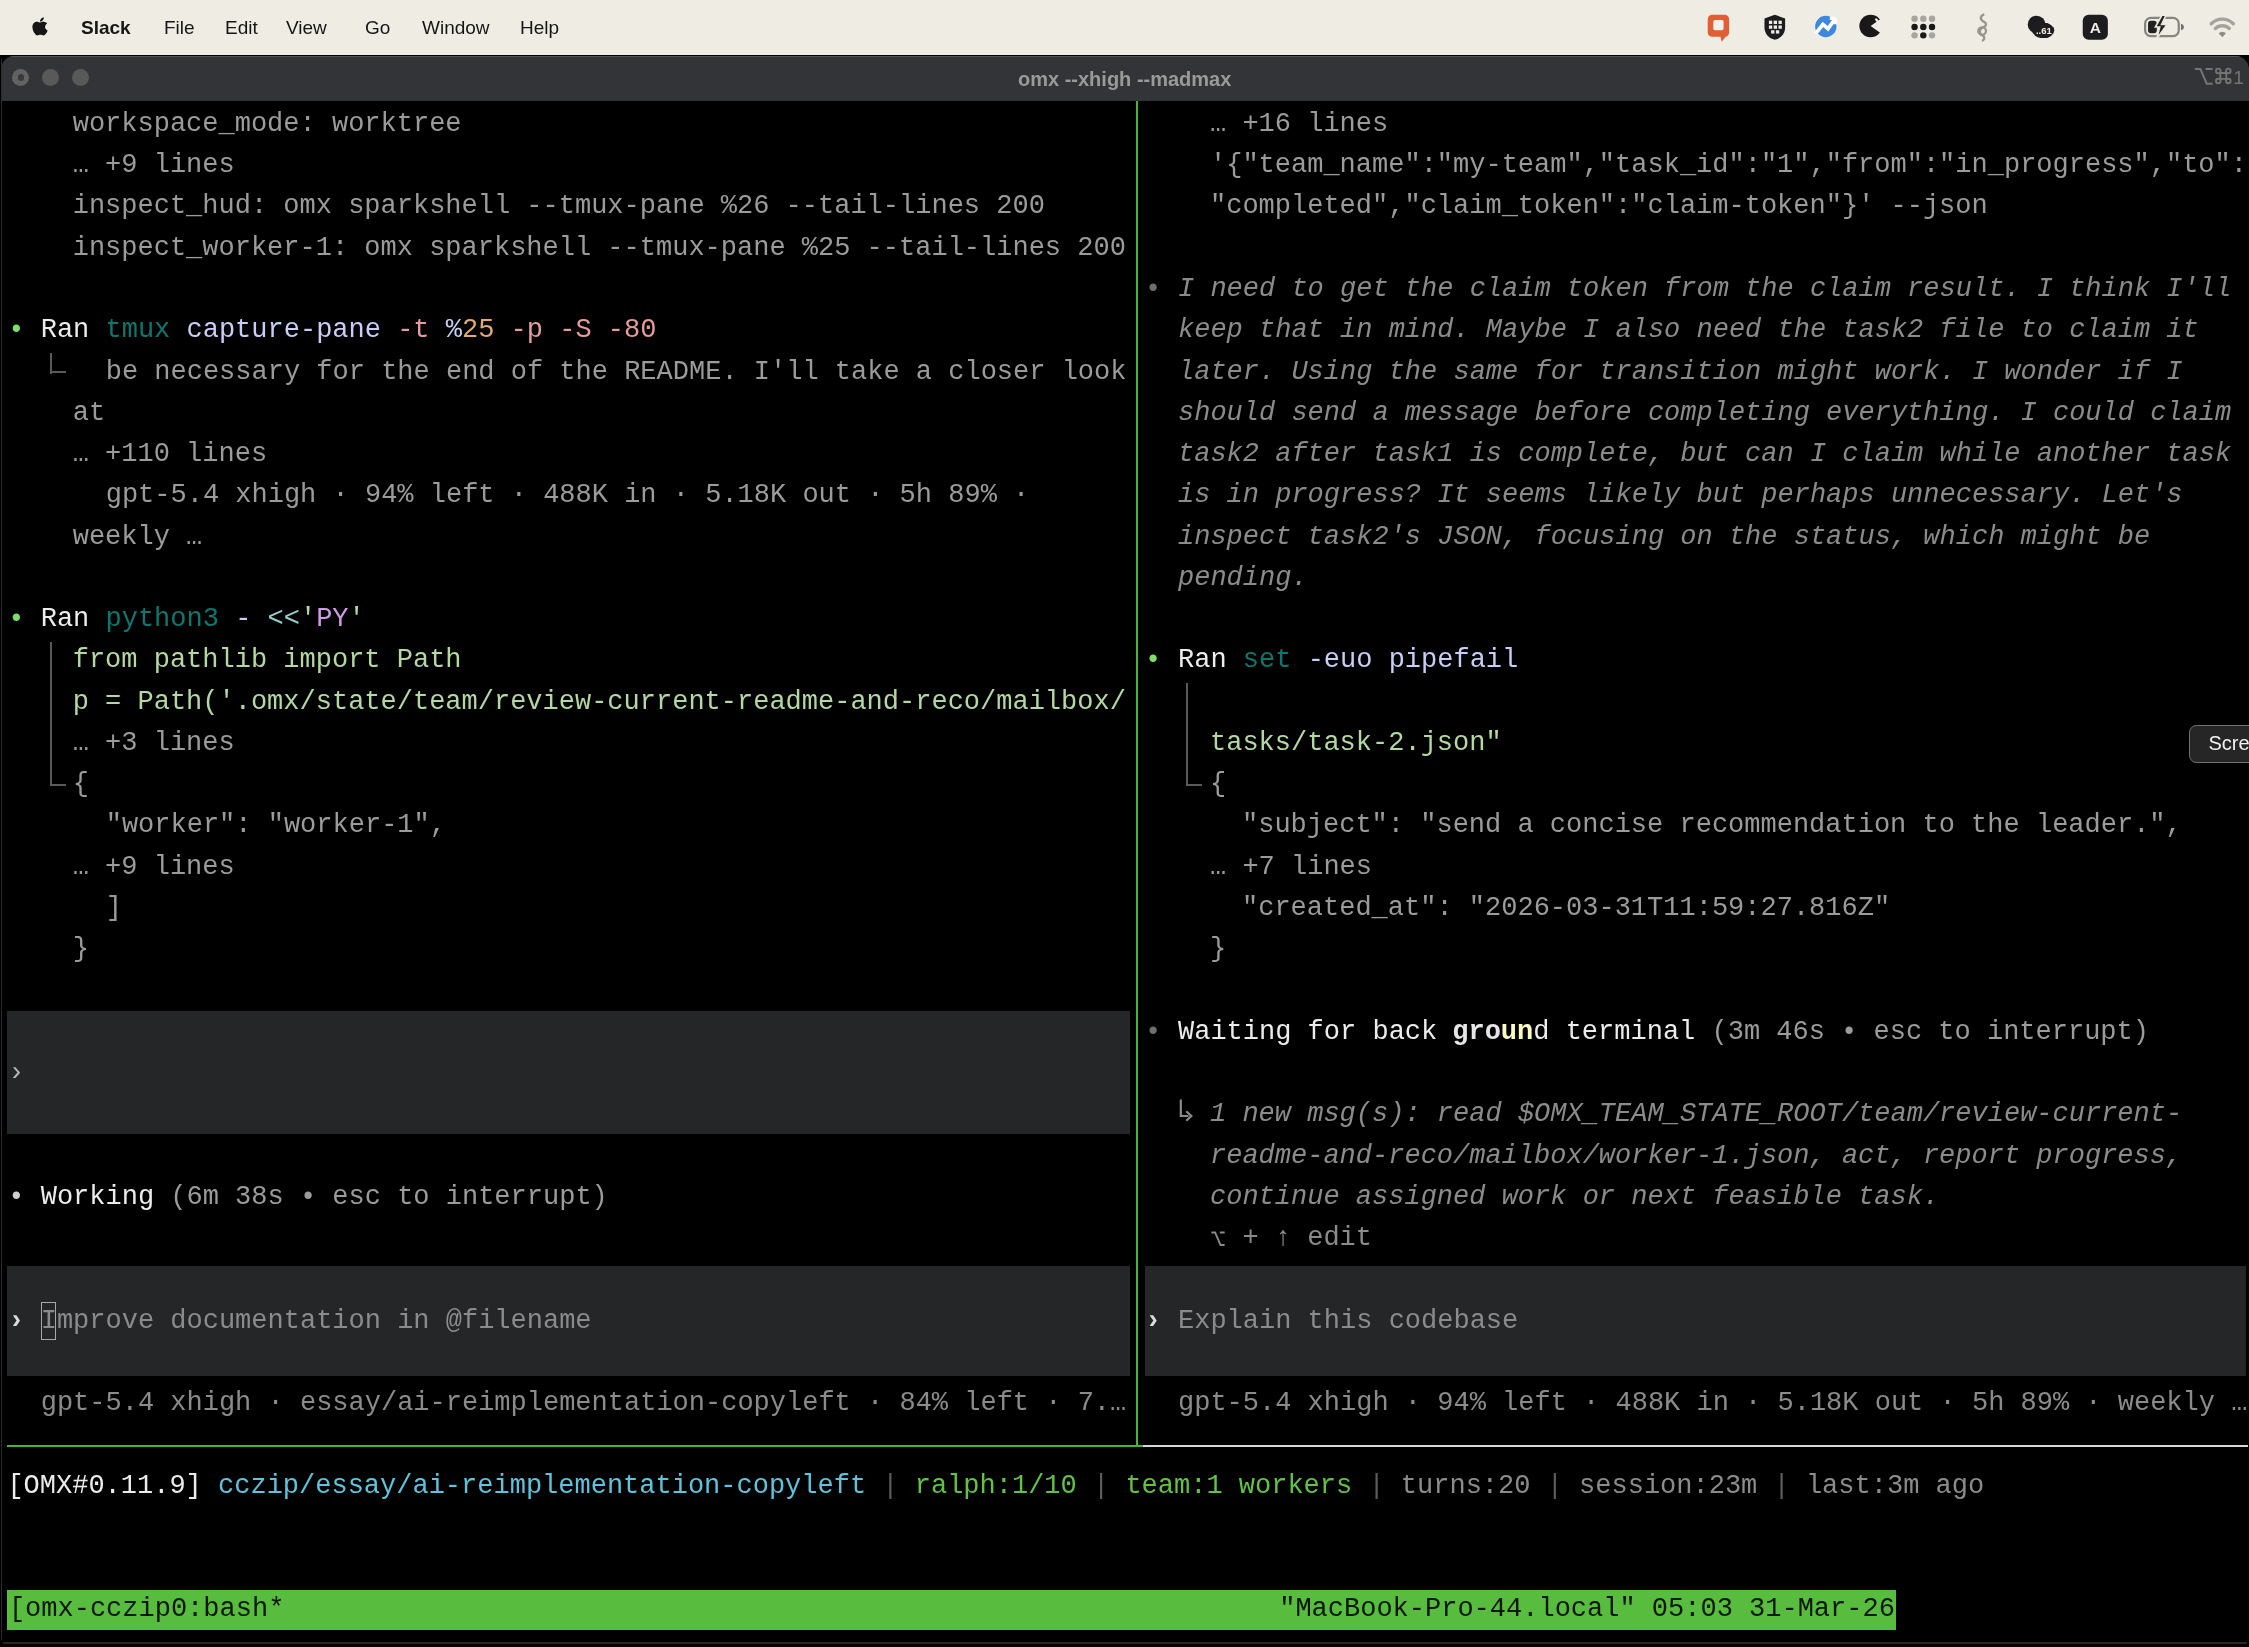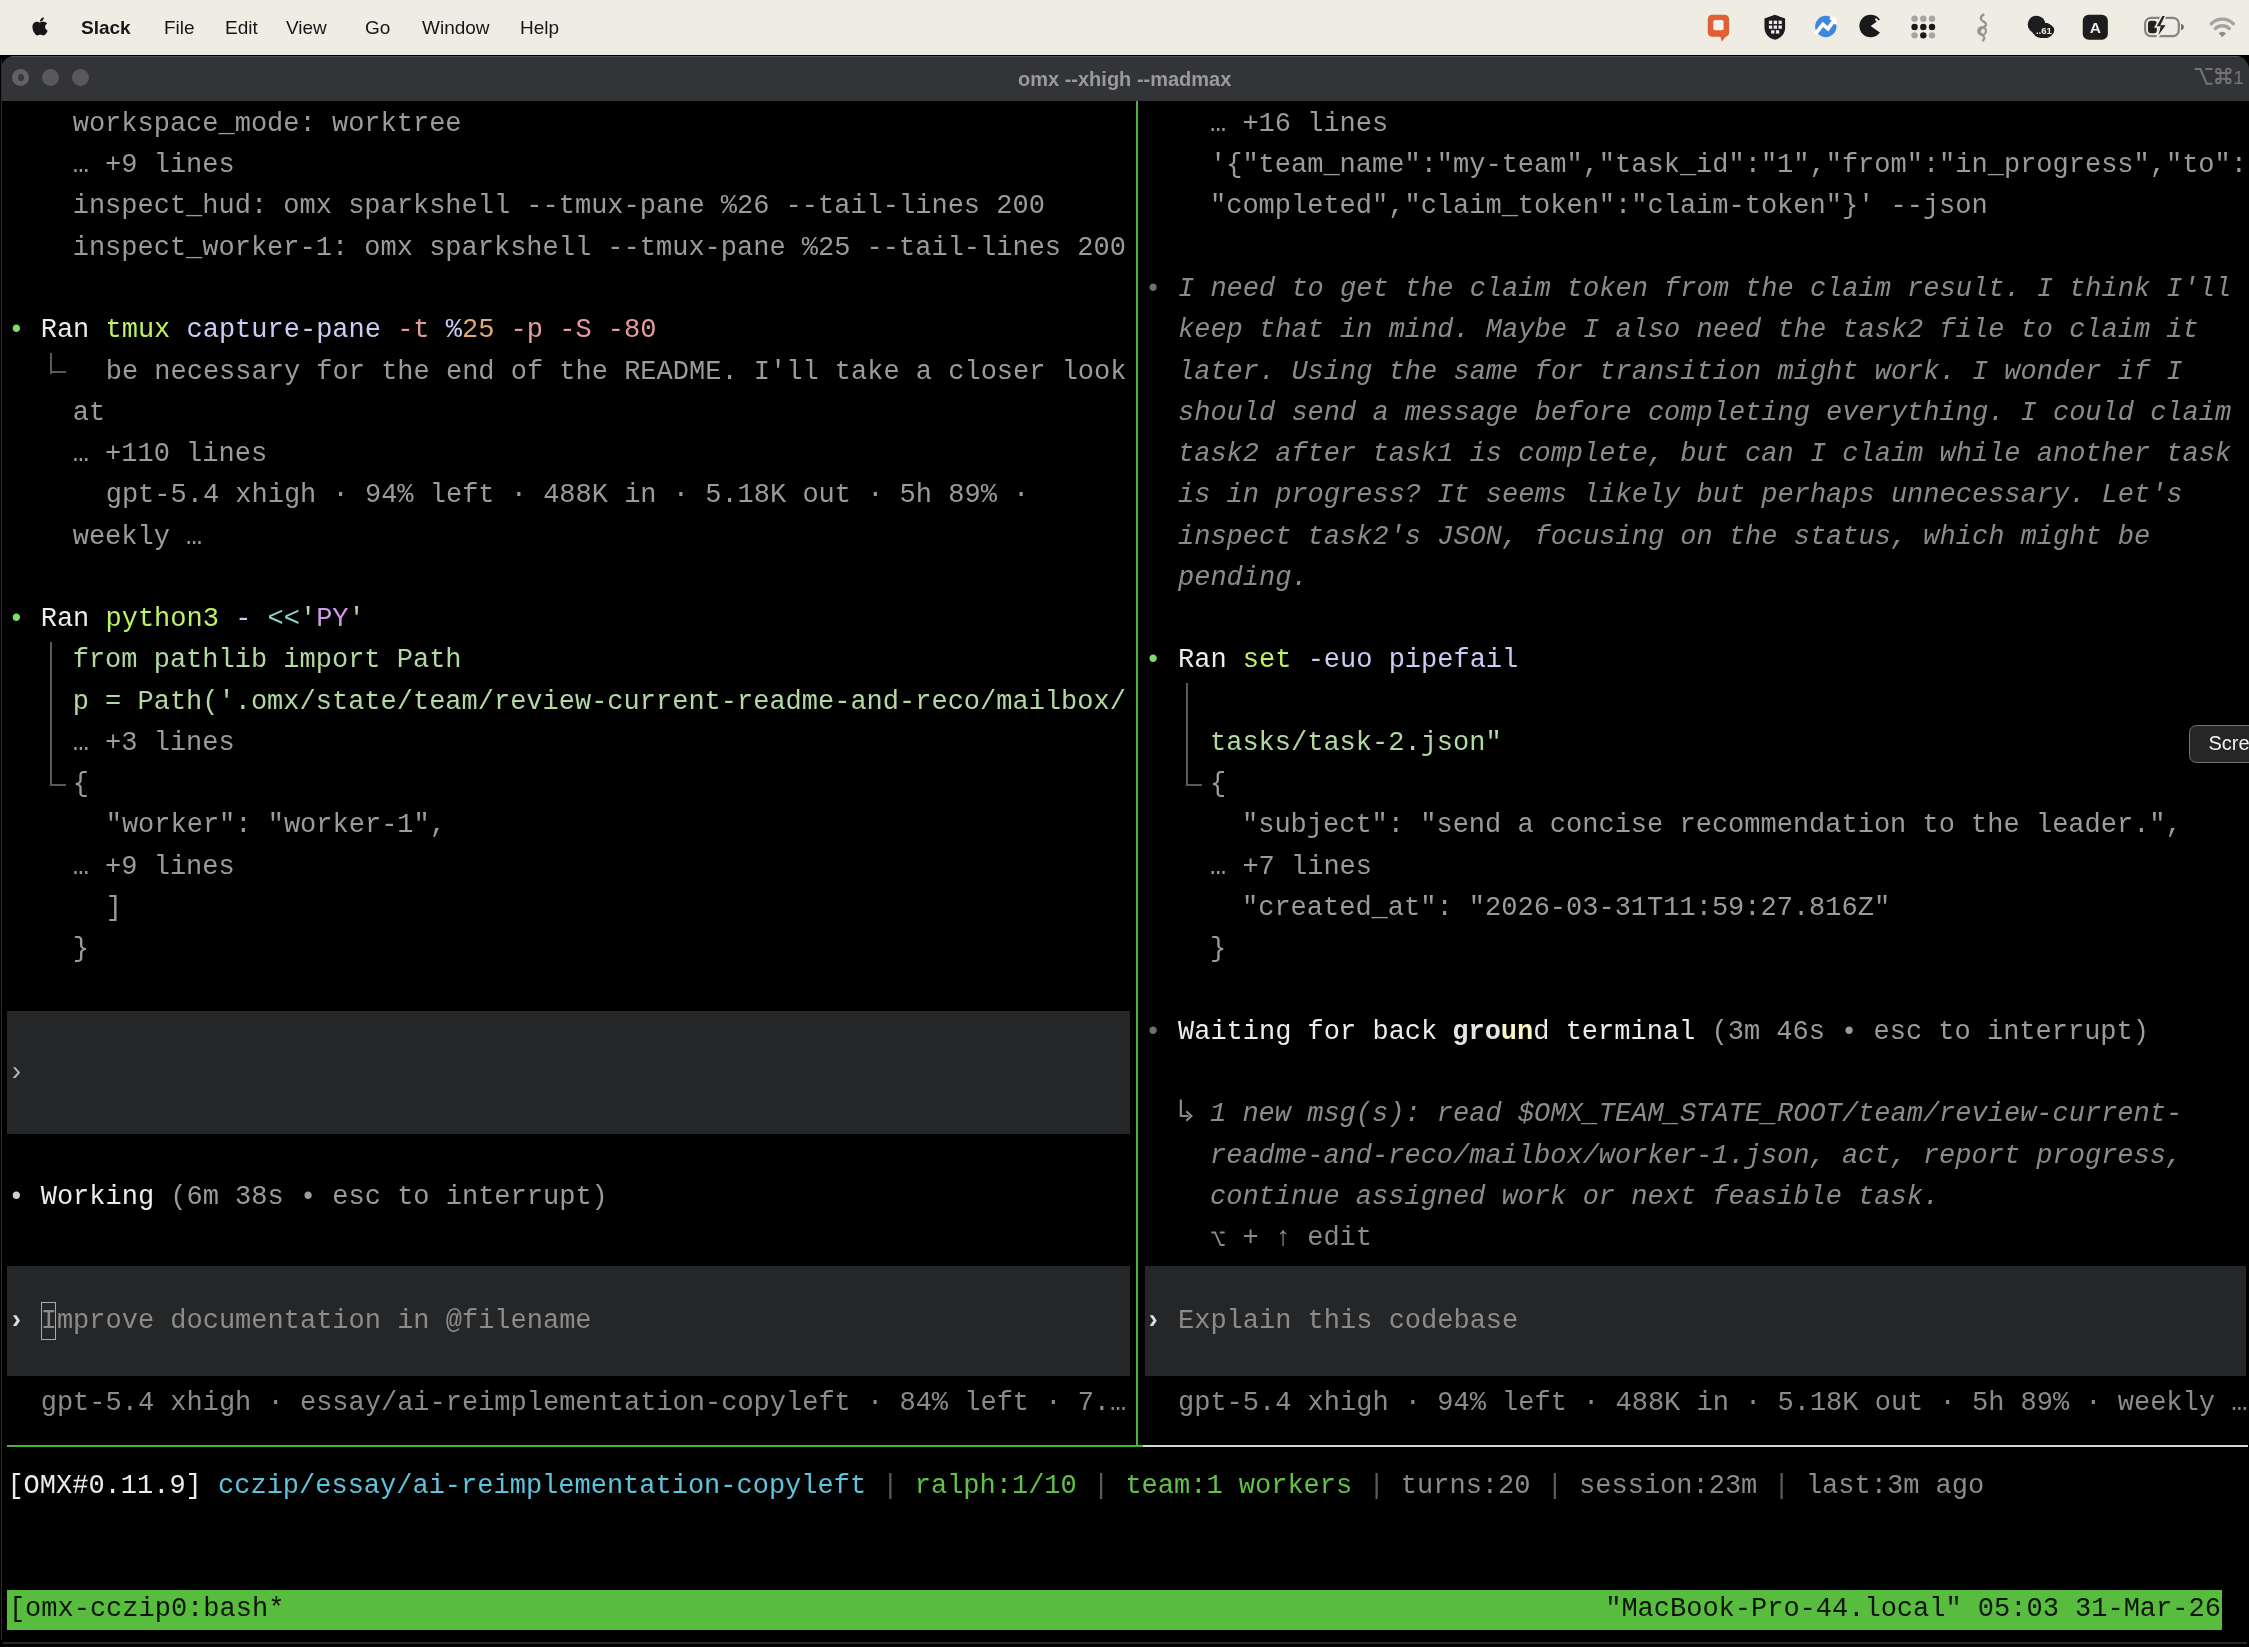--- a/index.html
+++ b/index.html
@@ -8,32 +8,32 @@
 .mi { position:absolute; top:0; height:55px; line-height:55px; font-family:"Liberation Sans",sans-serif; font-size:19px; color:#161616; }
 #win { position:absolute; left:0.7px; top:56px; width:2248px; height:1587px; background:#000; border-radius:13.3px 13.3px 11.8px 11.8px; overflow:hidden; }
 #titlebar { position:absolute; left:0; top:0; width:100%; height:45px; background:#333437; border-top:0.7px solid #545456; }
 .tfl { position:absolute; top:12px; width:17px; height:17px; border-radius:50%; background:#595959; }
 #title { position:absolute; top:0; left:0; width:100%; height:45px; line-height:47px; text-align:center; font-family:"Liberation Sans",sans-serif; font-weight:bold; font-size:20px; color:#9a9a9a; }
 .pane { position:absolute; overflow:hidden; background:transparent; }
 .ln { position:absolute; font-family:"Liberation Mono",monospace; font-size:27px; line-height:41px; white-space:pre; color:#9b9b9b; }
 .g { color:#9b9b9b; } .d { color:#8b8b8b; } .it { font-style:italic; }
 .w { color:#ececec; font-weight:normal; }
 .sh1 { color:#e5e5e5; font-weight:bold;margin-left:15px; } .sh2 { color:#fef9c3; font-weight:bold; }
-.bl { color:#bef264;margin-top:10px; } .lv { color:#c7cdf4; } .sa { color:#e59c9c; } .or { color:#e2a977; }
+.bl { color:#0f766e;margin-top:10px; } .lv { color:#c7cdf4; } .sa { color:#e59c9c; } .or { color:#e2a977; }
 .gr { color:#b3d8a2; } .te { color:#90d0cf; } .pu { color:#d29ae6; }
 .bg { color:#7ddf6a; } .bw { color:#d0d0d0; } .bd { color:#6f6f6f; } .lt { color:#b6b6b6; } .pr { color:#dcdcdc; font-weight:bold; }
 .cy { color:#5ec3dd; } .og { color:#61c246;text-align:center; } .pi { color:#5c5c5c; } .sg { color:#8b8b8b; }
 .box { position:absolute; background:#242628; }
 .vg { position:absolute; width:2.2px; background:#5a5a5a; }
 .hg { position:absolute; height:2.2px; background:#5a5a5a; }
 .cursor { position:absolute; width:15.5px; height:38px; border:1.8px solid #a8a8a8; }
 #vdiv { position:absolute; left:1136px; top:101px; width:2.2px; height:1344px; background:#48b239; }
 #hsepl { position:absolute; left:7.4px; top:1445px; width:1136px; height:2.2px; background:#48b239; }
 #hsepr { position:absolute; left:1143px; top:1445px; width:1105px; height:1.8px; background:#d6d6d6; }
-.gbar { position:absolute; left:7.4px; top:1590px; width:2215px; height:40px; background:#58bc3e; }
+.gbar { position:absolute; left:7.4px; top:1590px; width:1889px; height:40px; background:#58bc3e; }
 #scre { position:absolute; left:2189px; top:725px; width:89px; height:38px; border-radius:7.4px; background:#262626; border:1.1px solid #737373; color:#f2f2f2; font-family:"Liberation Sans",sans-serif; font-size:20px; line-height:35px; padding-left:18.5px; }
 </style></head>
 <body>
 <div id="win">
   <div id="titlebar">
     <div class="tfl" style="left:11.8px;background:#626262"></div>
     <div class="tfl" style="left:41px"></div>
     <div class="tfl" style="left:71px"></div>
     <div style="position:absolute;left:17px;top:17.3px;width:6.6px;height:6.6px;border-radius:50%;background:#38393c"></div>
   </div>

